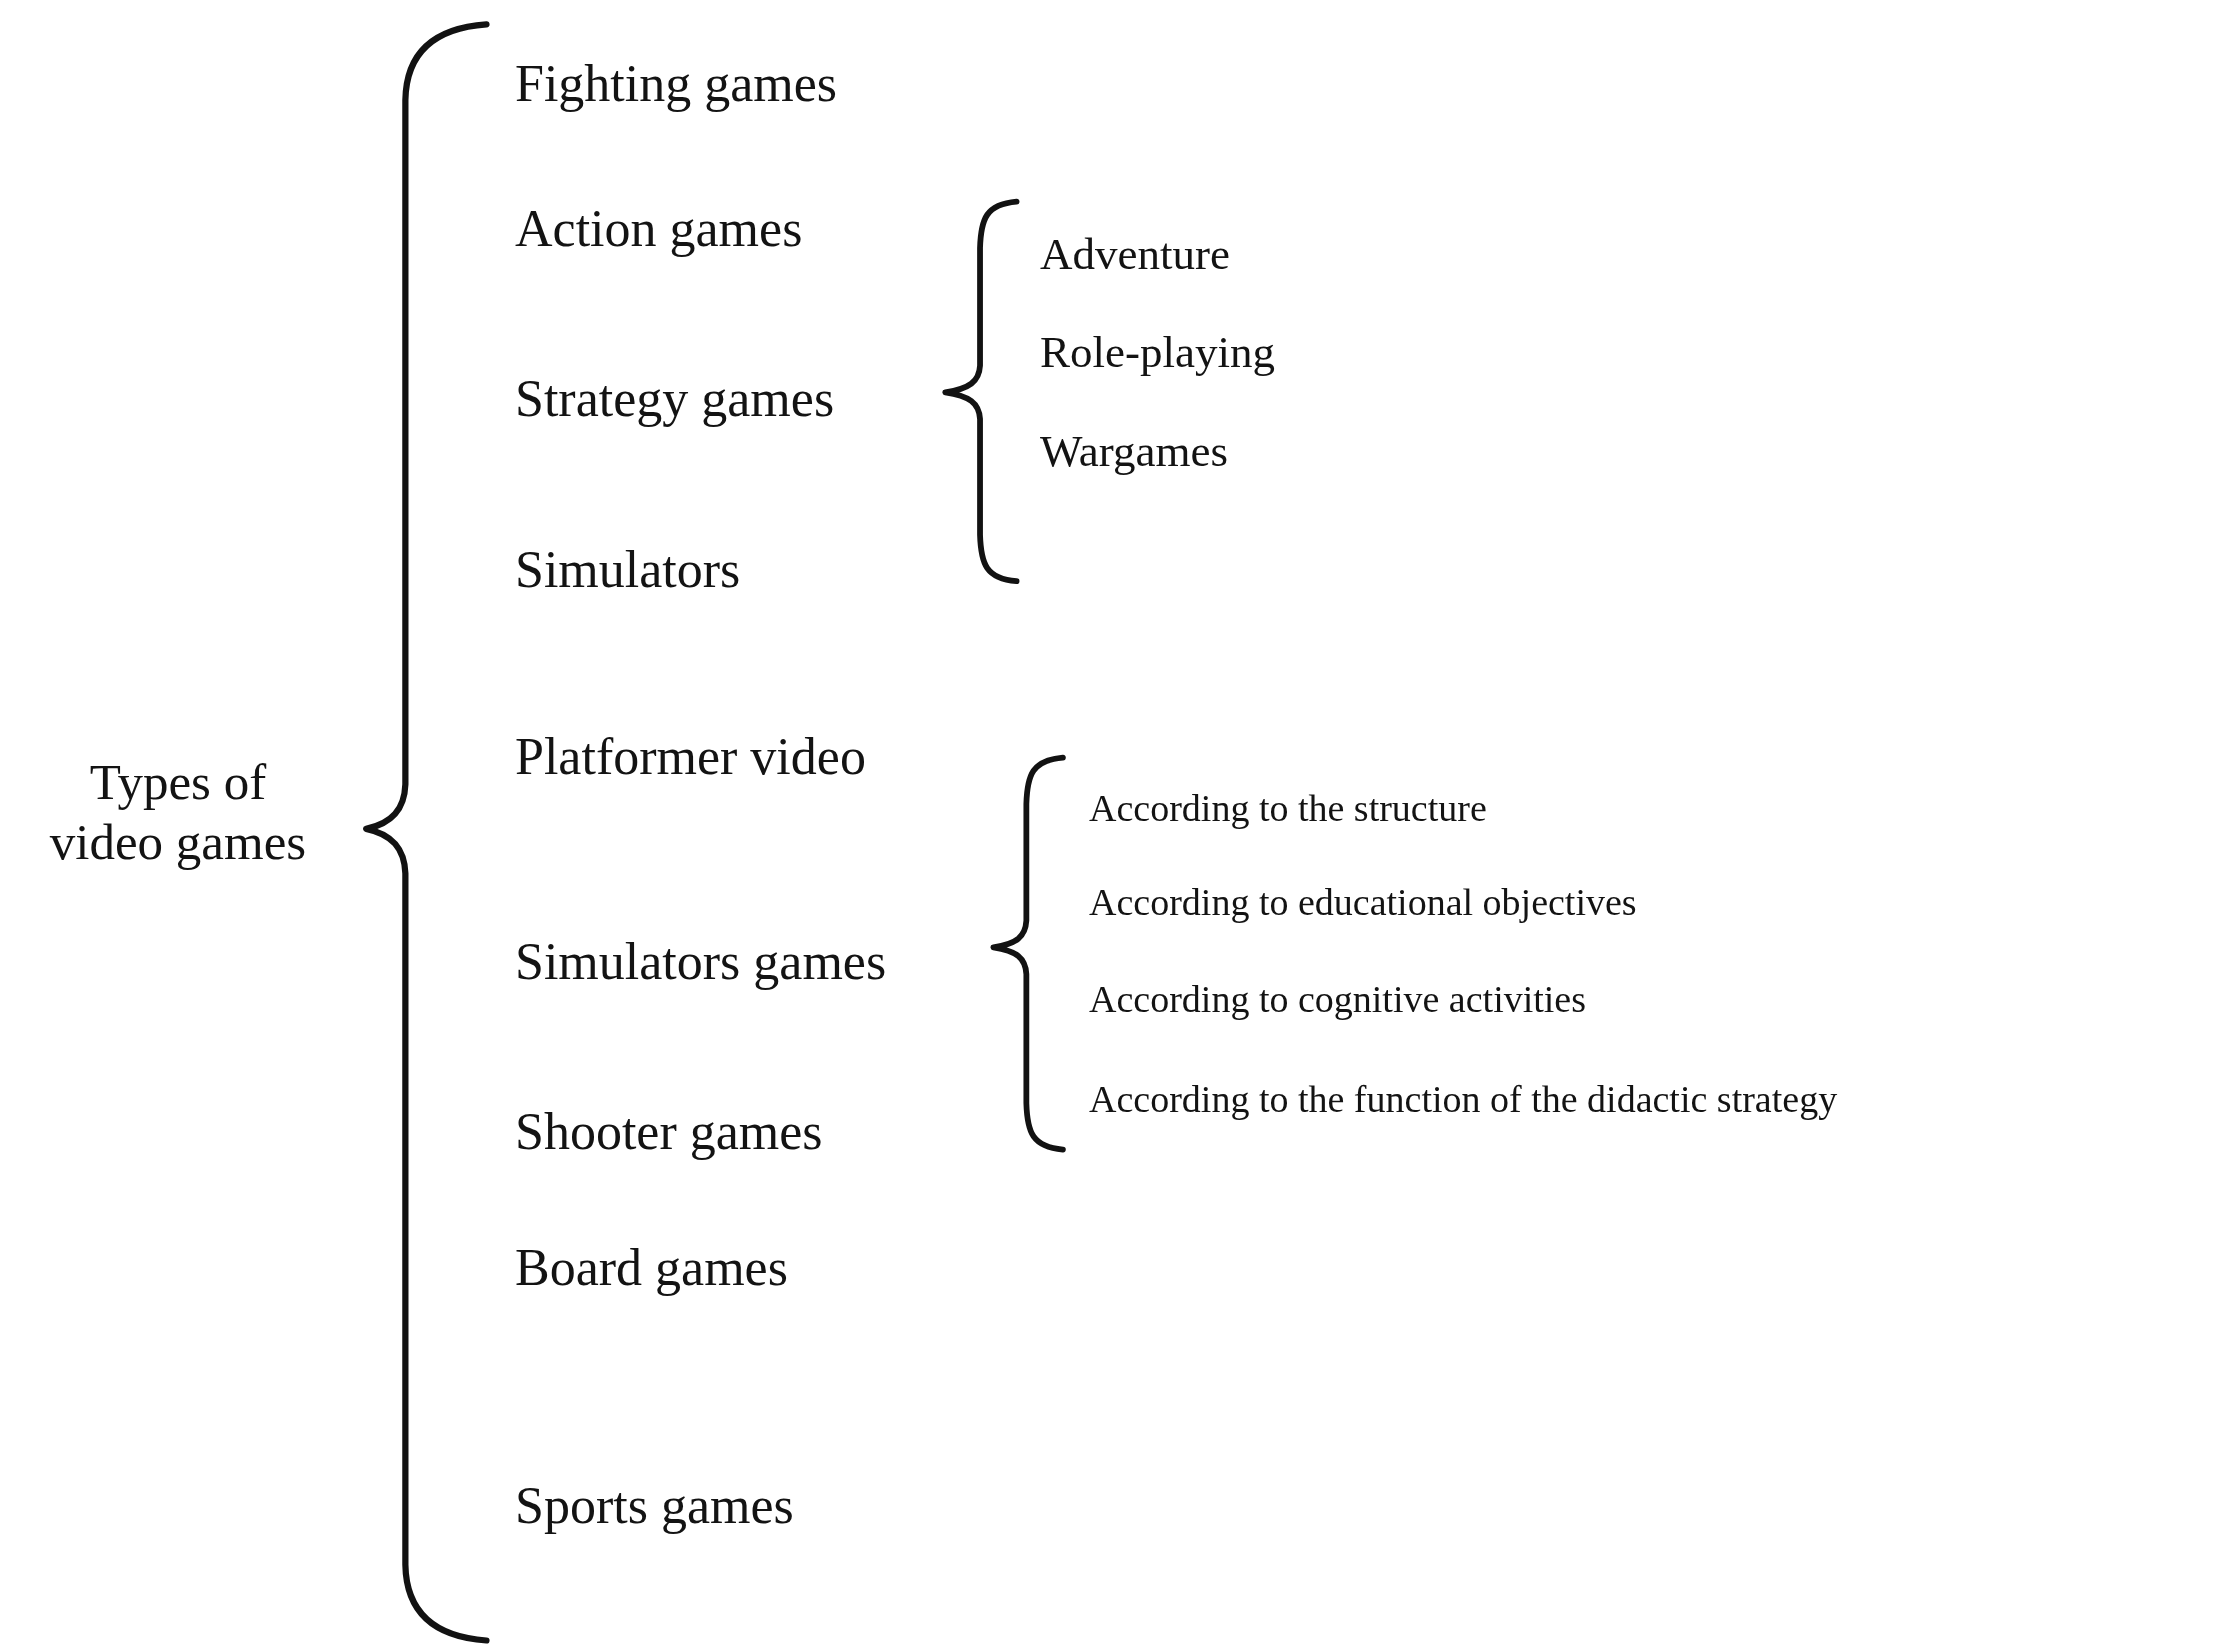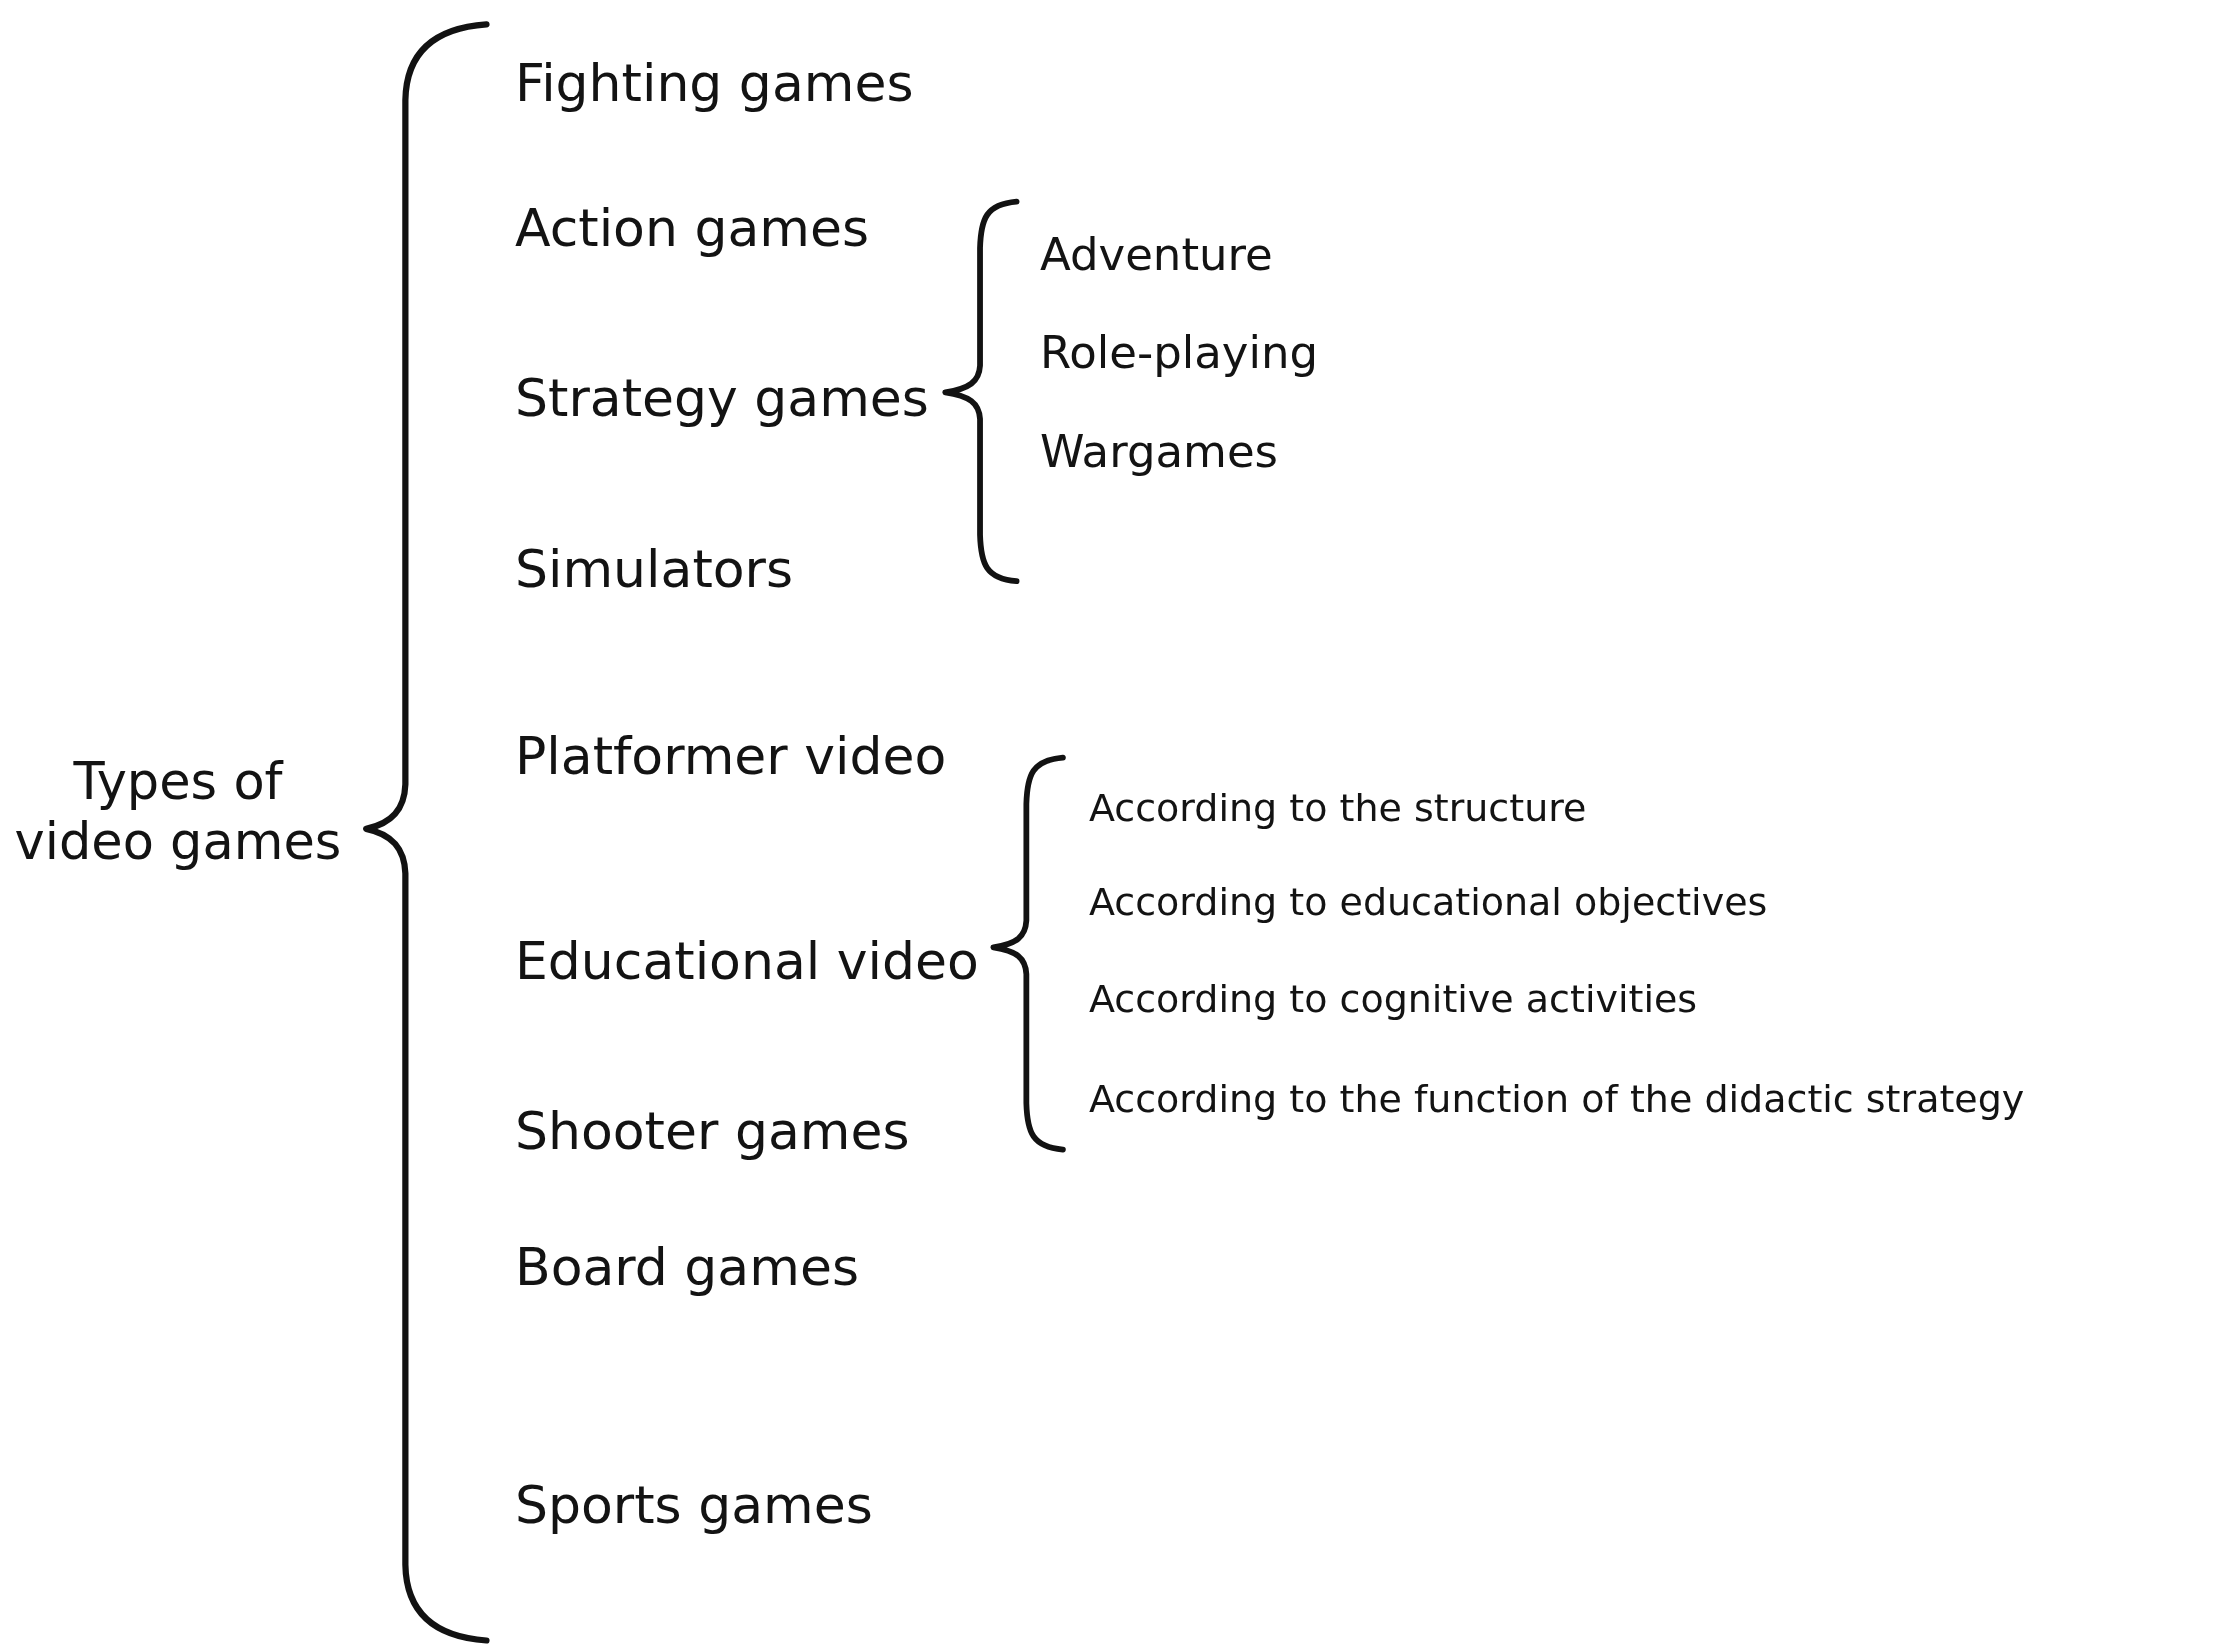--- a/index.html
+++ b/index.html
@@ -14,20 +14,21 @@
     background: #ffffff;
     overflow: hidden;
     font-family: "DejaVu Sans", "Liberation Sans", sans-serif;
     color: #111111;
   }
   .node-text {
     position: absolute;
     white-space: nowrap;
     line-height: 1.18;
     color: #131313;
+    font-family: Liberation Serif, serif;
   }
   
   #root-label {
     left: 0px;
     top: 752px;
     width: 356px;
     text-align: center;
     font-size: 51px;
   }
   #root-label .line { display: block; }
@@ -100,21 +101,21 @@
   <div id="root-label" class="node-text">
     <span class="line">Types of</span>
     <span class="line">video games</span>
   </div>
 
   <div class="node-text level1" style="top:53px">Fighting games</div>
   <div class="node-text level1" style="top:198px">Action games</div>
   <div class="node-text level1" style="top:368px">Strategy games</div>
   <div class="node-text level1" style="top:539px">Simulators</div>
   <div class="node-text level1" style="top:726px">Platformer video</div>
-  <div class="node-text level1" style="top:931px">Educational video</div>
+  <div class="node-text level1" style="top:931px">Simulators games</div>
   <div class="node-text level1" style="top:1101px">Shooter games</div>
   <div class="node-text level1" style="top:1237px">Board games</div>
   <div class="node-text level1" style="top:1475px">Sports games</div>
 
   <div class="node-text level2-strategy" style="top:228px">Adventure</div>
   <div class="node-text level2-strategy" style="top:326px">Role-playing</div>
   <div class="node-text level2-strategy" style="top:425px">Wargames</div>
 
   <div class="node-text level2-educational" style="top:786px">According to the structure</div>
   <div class="node-text level2-educational" style="top:880px">According to educational objectives</div>

